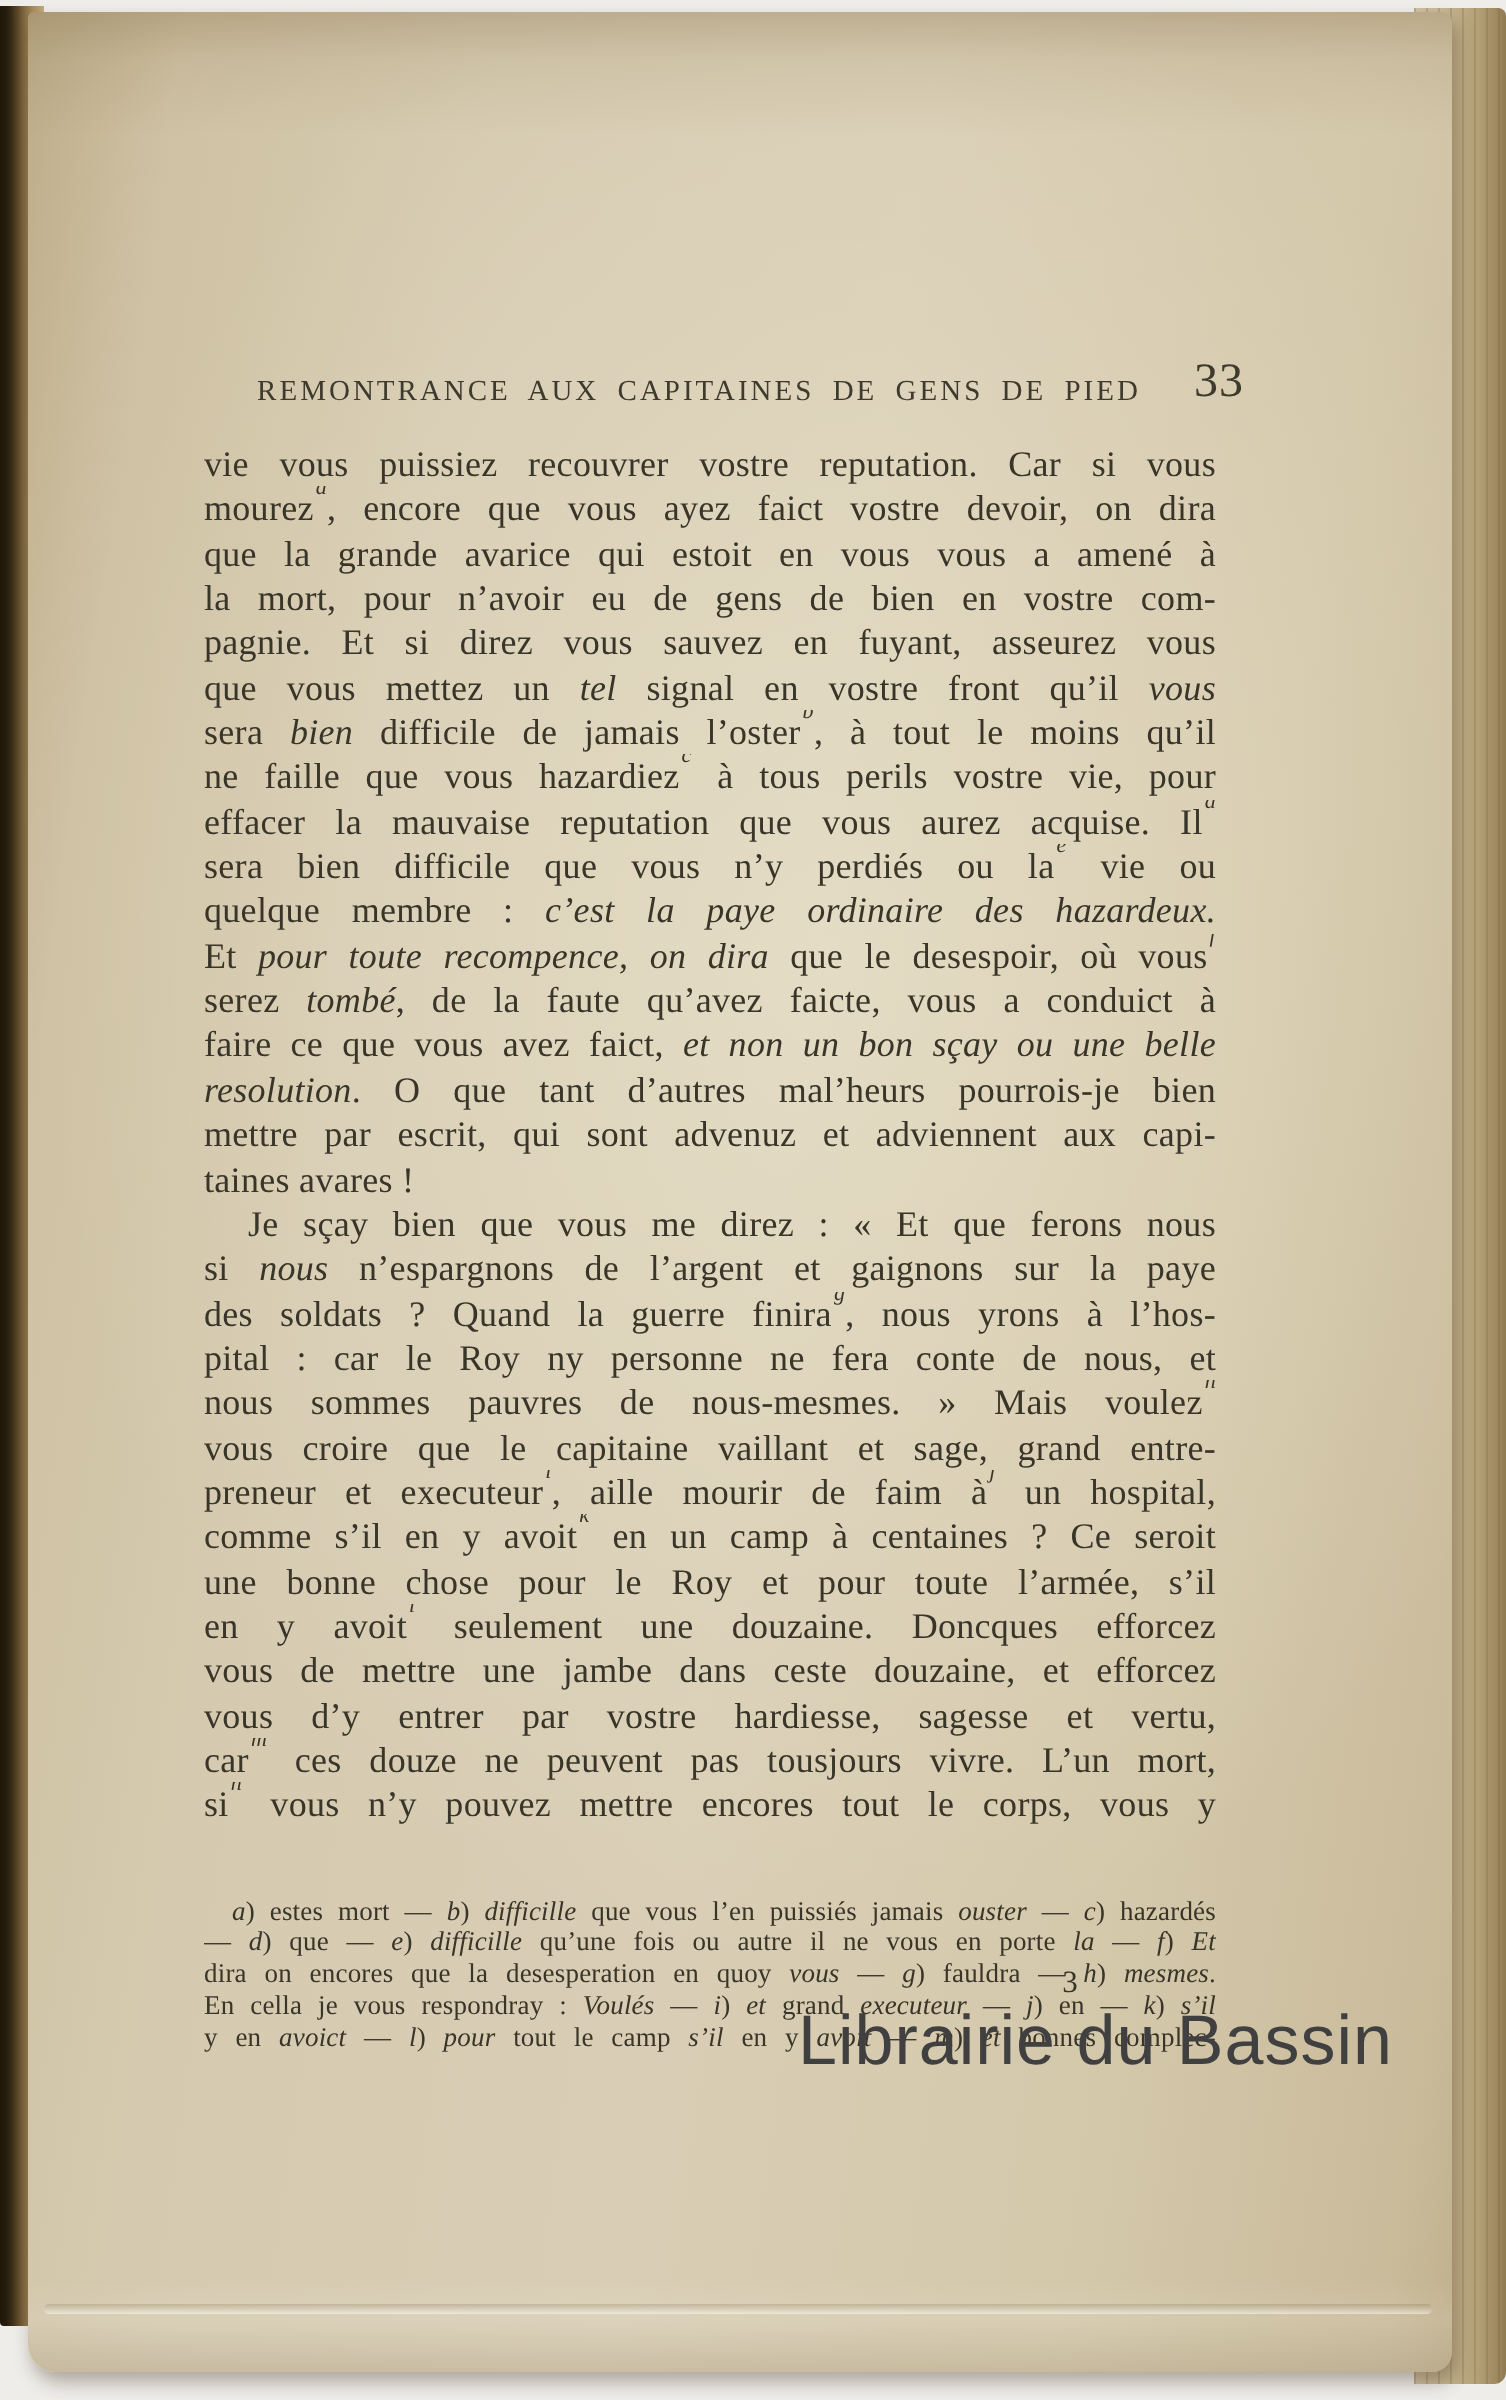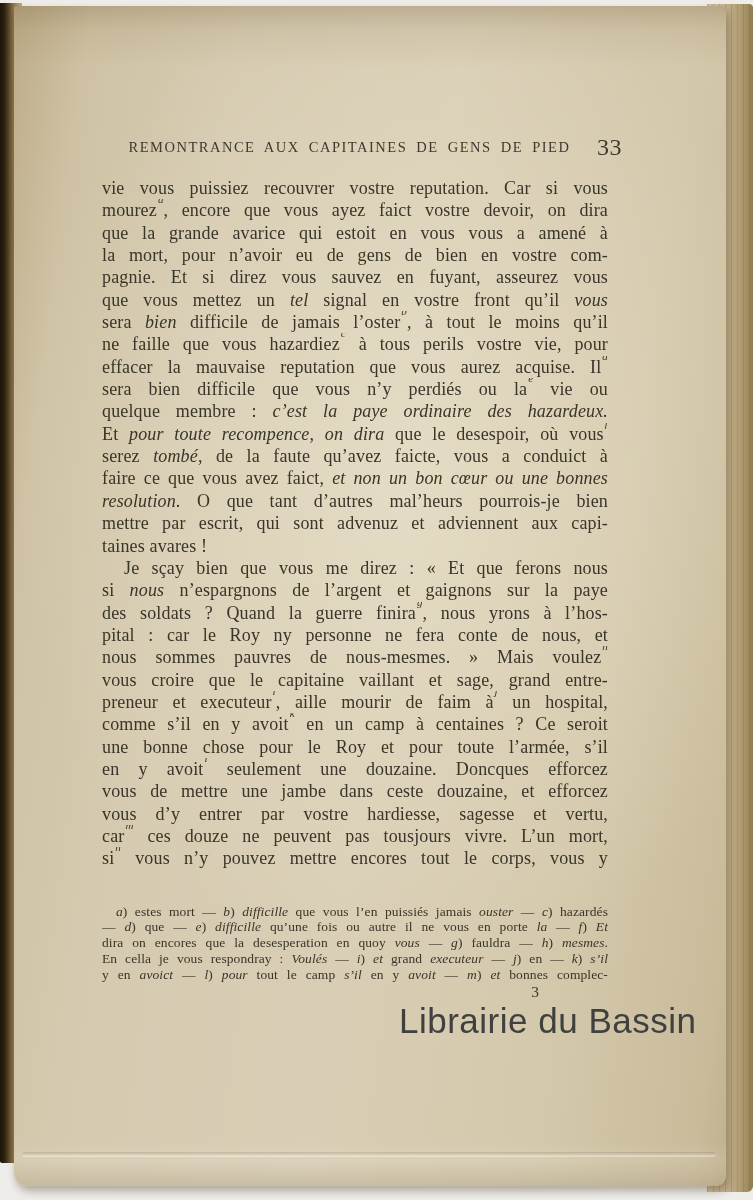--- a/index.html
+++ b/index.html
@@ -45,21 +45,21 @@
     border-radius:0 0 10px 14px;
   }
   .crease{
     position:absolute;left:8px;right:10px;top:1146px;height:5px;
     background:linear-gradient(180deg, rgba(95,75,40,.20), rgba(255,255,248,.50));
     border-radius:3px;
   }
 
   
   .text-block{position:absolute;left:88px;top:128px;width:506px;color:#393529;}
-  .header-row{display:flex;align-items:center;color:#3e3a2e;}
+  .header-row{display:flex;align-items:flex-end;color:#3e3a2e;margin-top:44px;}
   .header-title{
     flex:1;text-align:center;font-size:14.5px;letter-spacing:1.5px;
     word-spacing:4px;white-space:nowrap;
   }
   .header-num{font-size:24px;letter-spacing:.5px;margin-right:-14px;}
 
   .body-text{margin-top:16px;font-size:18px;}
   .line{
     line-height:22.35px;height:22.35px;overflow:hidden;
     text-align:justify;text-align-last:justify;
@@ -112,21 +112,21 @@
             <div class="line">la mort, pour n’avoir eu de gens de bien en vostre com-</div>
             <div class="line">pagnie. Et si direz vous sauvez en fuyant, asseurez vous</div>
             <div class="line">que vous mettez un <i>tel</i> signal en vostre front qu’il <i>vous</i></div>
             <div class="line">sera <i>bien</i> difficile de jamais l’oster<sup>b</sup>, à tout le moins qu’il</div>
             <div class="line">ne faille que vous hazardiez<sup>c</sup> à tous perils vostre vie, pour</div>
             <div class="line">effacer la mauvaise reputation que vous aurez acquise. Il<sup>d</sup></div>
             <div class="line">sera bien difficile que vous n’y perdiés ou la<sup>e</sup> vie ou</div>
             <div class="line">quelque membre : <i>c’est la paye ordinaire des hazardeux.</i></div>
             <div class="line">Et <i>pour toute recompence, on dira</i> que le desespoir, où vous<sup>f</sup></div>
             <div class="line">serez <i>tombé</i>, de la faute qu’avez faicte, vous a conduict à</div>
-            <div class="line">faire ce que vous avez faict, <i>et non un bon cœur ou une bonnes</i></div>
+            <div class="line">faire ce que vous avez faict, <i>et non un bon sçay ou une belle</i></div>
             <div class="line"><i>resolution</i>. O que tant d’autres mal’heurs pourrois-je bien</div>
             <div class="line">mettre par escrit, qui sont advenuz et adviennent aux capi-</div>
             <div class="line short">taines avares !</div>
           </div>
         <div class="para indented">
             <div class="line">Je sçay bien que vous me direz : « Et que ferons nous</div>
             <div class="line">si <i>nous</i> n’espargnons de l’argent et gaignons sur la paye</div>
             <div class="line">des soldats ? Quand la guerre finira<sup>g</sup>, nous yrons à l’hos-</div>
             <div class="line">pital : car le Roy ny personne ne fera conte de nous, et</div>
             <div class="line">nous sommes pauvres de nous-mesmes. » Mais voulez<sup>h</sup></div>

